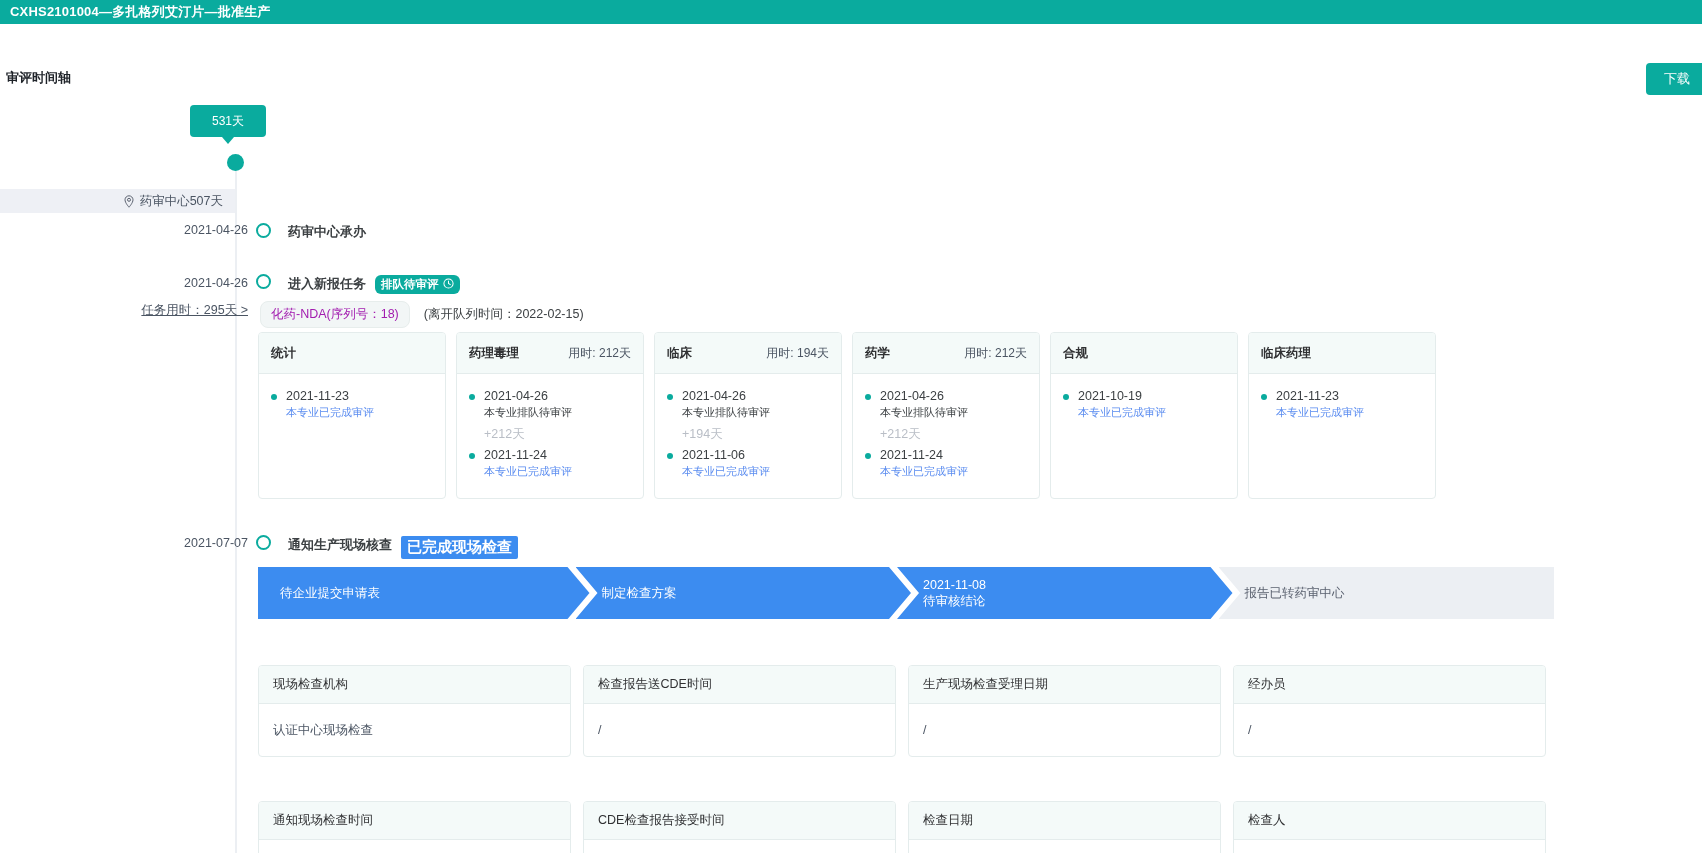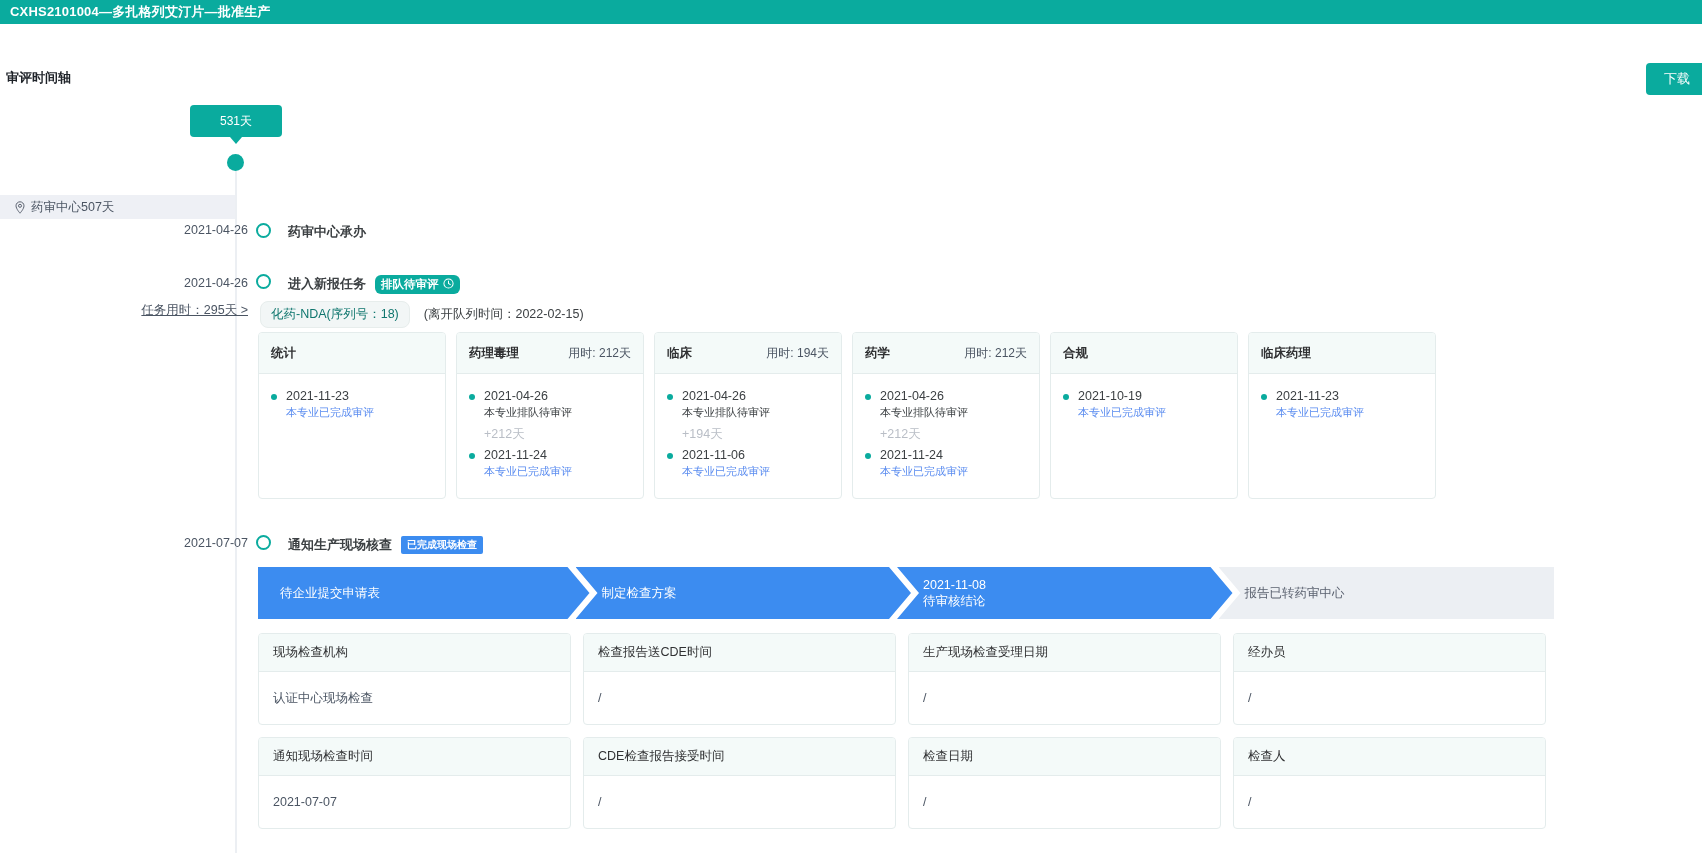--- a/index.html
+++ b/index.html
@@ -62,21 +62,21 @@
   .spine {
     position: absolute;
     left: 235px; top: 130px;
     width: 2px; height: 699px;
     background: #eceff3;
   }
 
   .tip-bubble {
     position: absolute;
     left: 190px; top: 81px;
-    width: 92px; height: 32px;
+    width: 76px; height: 32px;
     background: #0aab9e;
     border-radius: 4px;
     color: #fff;
     font-size: 12px;
     display: flex; align-items: center; justify-content: center;
   }
   .tip-bubble::after {
     content: "";
     position: absolute;
     left: 50%; top: 32px;
@@ -89,26 +89,26 @@
     position: absolute;
     left: 227px; top: 130px;
     width: 17px; height: 17px;
     border-radius: 50%;
     background: #0aab9e;
   }
 
   
   .org-pill {
     position: absolute;
-    left: 0px; top: 171px;
+    left: 0px; top: 165px;
     width: 235px; height: 24px;
     background: #eef0f5;
     display: flex; align-items: center;
     padding: 0 12px 0 14px;
-    justify-content: flex-start;
+    justify-content: flex-end;
     font-size: 12.5px;
     color: #4b5563;
   }
   .org-left { display: flex; align-items: center; gap: 5px; }
   .pin-icon { display: inline-flex; width: 12px; height: 13px; }
 
   
   .ev { position: absolute; }
   .ev-date {
     position: absolute;
@@ -156,40 +156,40 @@
     font-weight: bold;
     border-radius: 6px;
     padding: 2px 6px;
     display: inline-flex;
     align-items: center;
     gap: 4px;
   }
   .badge-blue {
     background: #3c8cf0;
     color: #fff;
-    font-size: 10px;
+    font-size: 15px;
     font-weight: bold;
     border-radius: 2px;
     padding: 2px 6px;
     display: inline-flex;
     align-items: center;
   }
 
   
   .tagrow {
     position: absolute;
     left: 260px; top: 277px;
     display: flex; align-items: center; gap: 14px;
     font-size: 12.5px;
   }
   .tag-chip {
     background: #f2f6f6;
     border: 1px solid #e7edec;
     border-radius: 8px;
-    color: #0f766e;
+    color: #a21caf;
     padding: 4px 10px;
     font-size: 12.5px;
   }
   .tag-note { color: #3c4043; font-size: 12.5px; }
 
   
   .cards {
     position: absolute;
     left: 258px; top: 308px;
     display: flex;
@@ -279,20 +279,21 @@
     flex-wrap: wrap;
     gap: 12px 12px;
     width: 1296px;
   }
   .ibox {
     width: 313px;
     border: 1px solid #e4ecec;
     border-radius: 4px;
     overflow: hidden;
     background: #fff;
+    margin-top: 32px;
   }
   .ibox-head {
     background: #f4faf9;
     border-bottom: 1px solid #e4ecec;
     height: 38px;
     display: flex; align-items: center;
     padding: 0 14px;
     font-size: 12.5px;
     color: #303133;
   }

